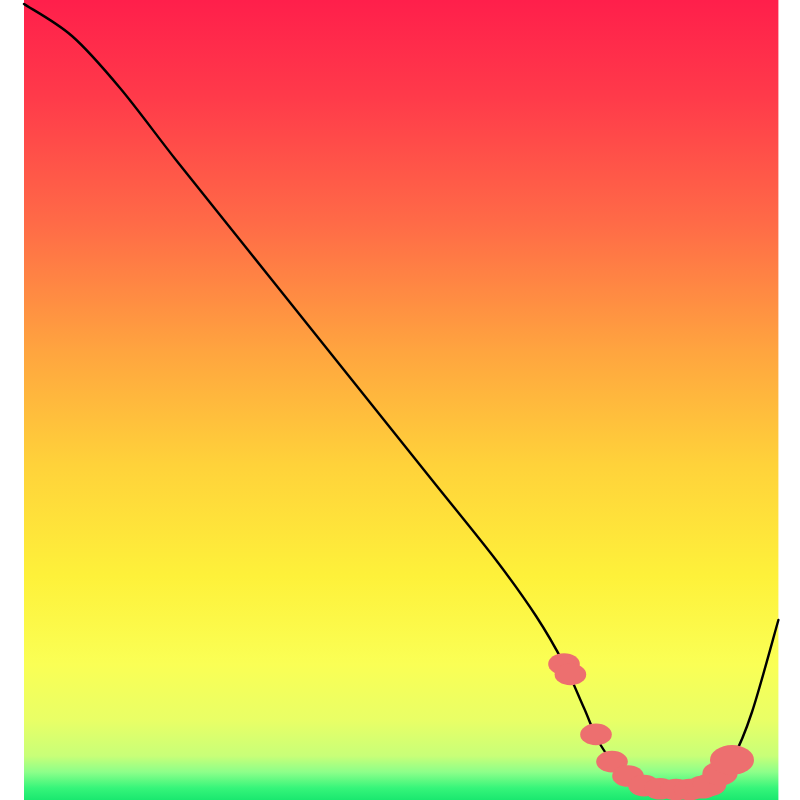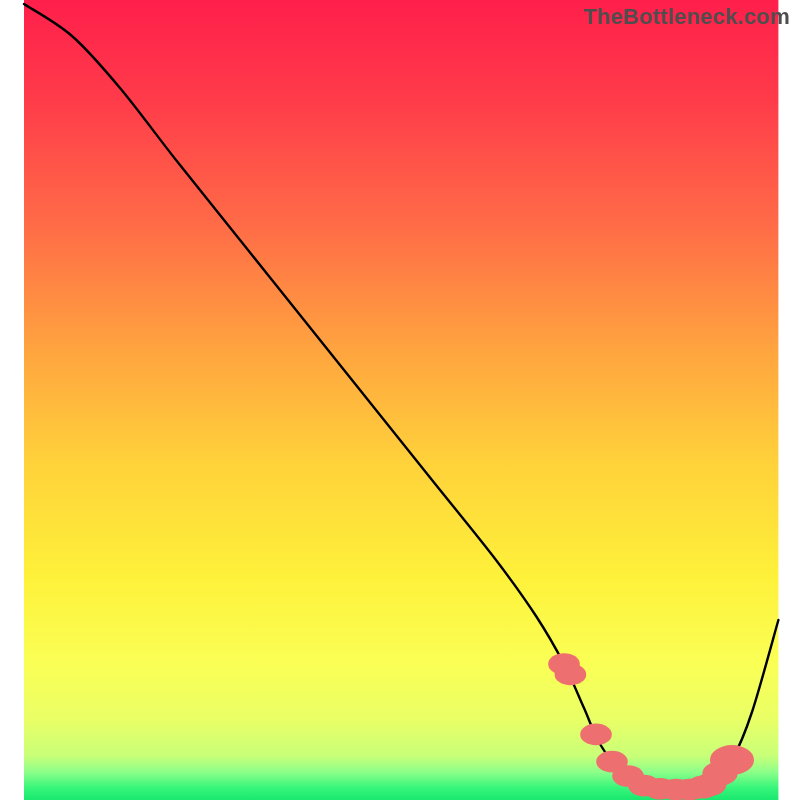--- a/index.html
+++ b/index.html
@@ -33,21 +33,20 @@
     top: 0;
     width: 800px;
     height: 800px;
     display: block;
   }
 </style>
 </head>
 <body>
 
 <div class="stage">
-  <div class="watermark">TheBottleneck.com</div>
 
   <svg class="plot" viewBox="0 0 800 800" preserveAspectRatio="none">
     <defs>
       <linearGradient id="bg-grad" x1="0" y1="0" x2="0" y2="1">
       <stop offset="0.00%" stop-color="#ff1f4b"></stop>
           <stop offset="12.00%" stop-color="#ff3a4a"></stop>
           <stop offset="28.00%" stop-color="#ff6b47"></stop>
           <stop offset="44.00%" stop-color="#ffa53f"></stop>
           <stop offset="58.00%" stop-color="#ffd23a"></stop>
           <stop offset="72.00%" stop-color="#fef13a"></stop>

